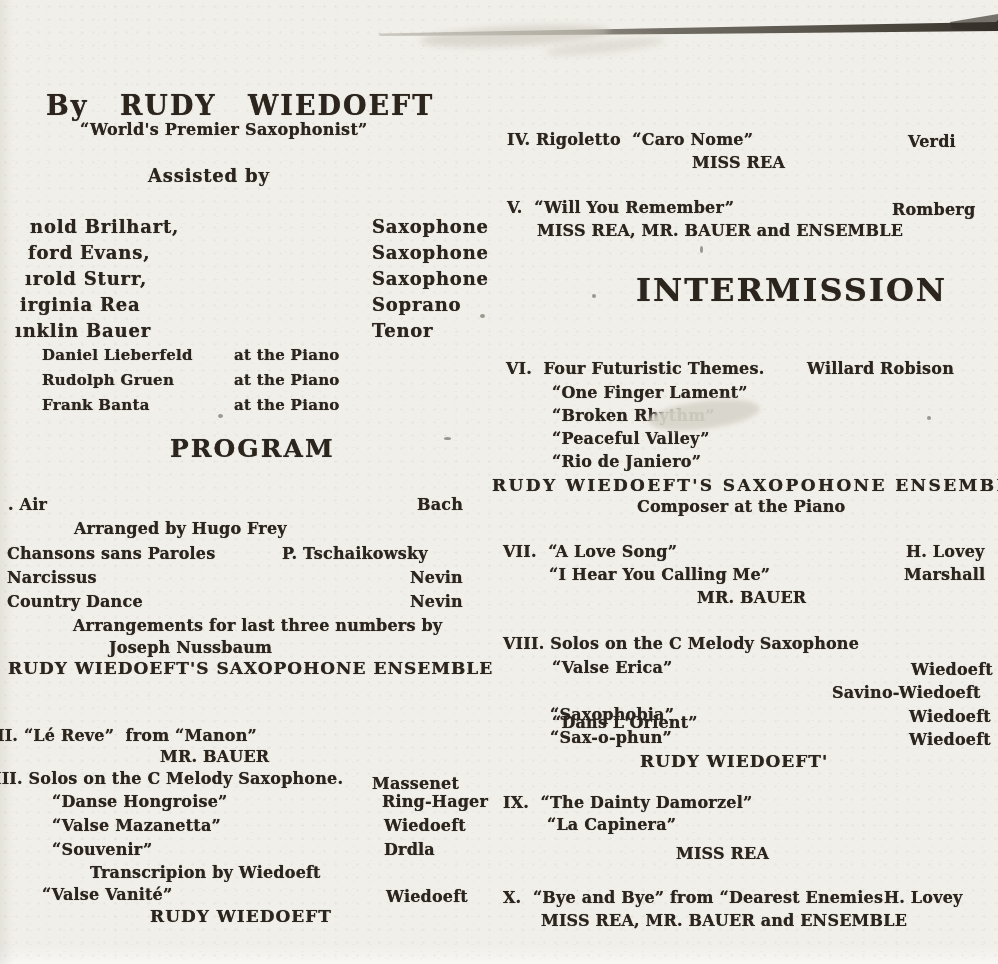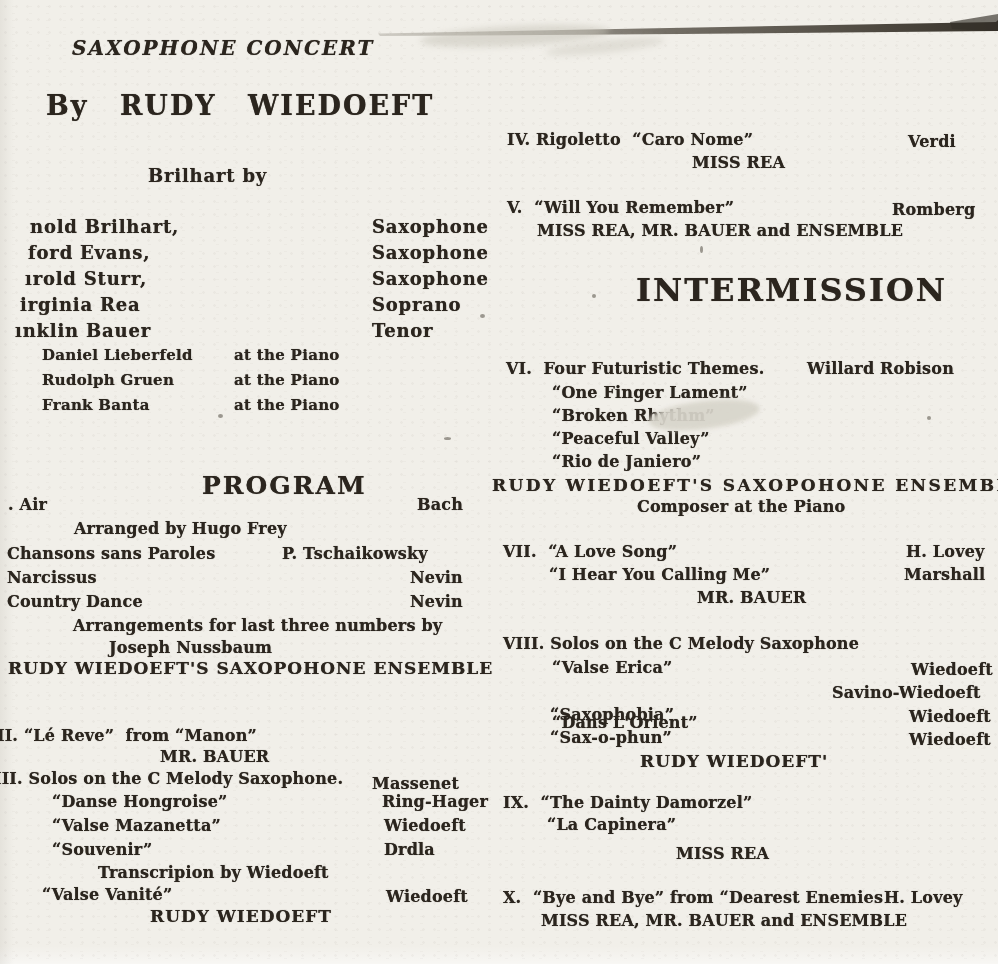--- a/index.html
+++ b/index.html
@@ -45,43 +45,43 @@
         <stop offset="0.45" stop-color="#4b453b" stop-opacity="0.75"></stop>
         <stop offset="1" stop-color="#2c271f" stop-opacity="0.95"></stop>
       </linearGradient>
     </defs>
     <polygon points="378,33.5 996,22 998,20 998,31 680,34 380,36" fill="url(#g1)"></polygon>
     <polygon points="950,22 998,14 998,31 952,29" fill="#34302a" opacity="0.65"></polygon>
   </svg>
   <div class="smudge" style="left:420px;top:26px;width:190px;height:20px;background:#c8c5ba;opacity:.55;filter:blur(3px);transform:rotate(-3deg);"></div>
   <div class="smudge" style="left:545px;top:40px;width:120px;height:13px;background:#cfccc2;opacity:.5;filter:blur(3px);transform:rotate(-6deg);"></div>
 
-  <div class="ln h1" style="left:72px;top:38px;">SAXOPHONE CONCERT</div>
   <div class="ln byline" style="left:46px;top:92px;text-align:right;">By RUDY WIEDOEFT</div>
-  <div class="ln f18" style="left:148px;top:167px;">Brilhart by</div>
+  <div class="ln tagline" style="left:80px;top:122px;">“World's Premier Saxophonist”</div>
+  <div class="ln f18" style="left:148px;top:167px;">Assisted by</div>
 
   <div class="ln f18" style="left:30px;top:218px;">nold Brilhart,</div>
   <div class="ln f18" style="left:372px;top:218px;">Saxophone</div>
   <div class="ln f18" style="left:28px;top:244px;">ford Evans,</div>
   <div class="ln f18" style="left:372px;top:244px;">Saxophone</div>
   <div class="ln f18" style="left:25px;top:270px;">ırold Sturr,</div>
   <div class="ln f18" style="left:372px;top:270px;">Saxophone</div>
   <div class="ln f18" style="left:20px;top:296px;">irginia Rea</div>
   <div class="ln f18" style="left:372px;top:296px;">Soprano</div>
   <div class="ln f18" style="left:15px;top:322px;">ınklin Bauer</div>
   <div class="ln f18" style="left:372px;top:322px;">Tenor</div>
 
   <div class="ln f15" style="left:42px;top:348px;">Daniel Lieberfeld</div>
   <div class="ln f15" style="left:234px;top:348px;">at the Piano</div>
   <div class="ln f15" style="left:42px;top:373px;">Rudolph Gruen</div>
   <div class="ln f15" style="left:234px;top:373px;">at the Piano</div>
   <div class="ln f15" style="left:42px;top:398px;">Frank Banta</div>
   <div class="ln f15" style="left:234px;top:398px;">at the Piano</div>
 
-  <div class="ln ph" style="left:202px;top:436px;margin-top:37px;">PROGRAM</div>
+  <div class="ln ph" style="left:170px;top:436px;">PROGRAM</div>
 
   <div class="ln" style="left:8px;top:497px;">. Air</div>
   <div class="ln" style="left:417px;top:497px;">Bach</div>
   <div class="ln" style="left:74px;top:521px;">Arranged by Hugo Frey</div>
   <div class="ln" style="left:7px;top:546px;">Chansons sans Paroles</div>
   <div class="ln" style="left:282px;top:546px;">P. Tschaikowsky</div>
   <div class="ln" style="left:7px;top:570px;">Narcissus</div>
   <div class="ln" style="left:410px;top:570px;">Nevin</div>
   <div class="ln" style="left:7px;top:594px;">Country Dance</div>
   <div class="ln" style="left:410px;top:594px;">Nevin</div>
@@ -93,21 +93,21 @@
   <div class="ln" style="left:372px;top:728px;margin-top:48px;">Massenet</div>
   <div class="ln" style="left:160px;top:749px;">MR. BAUER</div>
 
   <div class="ln" style="left:-6px;top:771px;">III. Solos on the C Melody Saxophone.</div>
   <div class="ln" style="left:52px;top:794px;">“Danse Hongroise”</div>
   <div class="ln" style="left:382px;top:794px;">Ring-Hager</div>
   <div class="ln" style="left:52px;top:818px;">“Valse Mazanetta”</div>
   <div class="ln" style="left:384px;top:818px;">Wiedoeft</div>
   <div class="ln" style="left:52px;top:842px;">“Souvenir”</div>
   <div class="ln" style="left:384px;top:842px;">Drdla</div>
-  <div class="ln" style="left:98px;top:865px;">Transcripion by Wiedoeft</div>
+  <div class="ln" style="left:90px;top:865px;">Transcripion by Wiedoeft</div>
   <div class="ln" style="left:42px;top:887px;">“Valse Vanité”</div>
   <div class="ln" style="left:386px;top:889px;">Wiedoeft</div>
   <div class="ln f17" style="left:150px;top:908px;">RUDY WIEDOEFT</div>
 
   <div class="ln" style="left:507px;top:132px;">IV. Rigoletto  “Caro Nome”</div>
   <div class="ln" style="left:908px;top:134px;">Verdi</div>
   <div class="ln" style="left:692px;top:155px;">MISS REA</div>
 
   <div class="ln" style="left:507px;top:200px;">V.  “Will You Remember”</div>
   <div class="ln" style="left:892px;top:202px;">Romberg</div>

